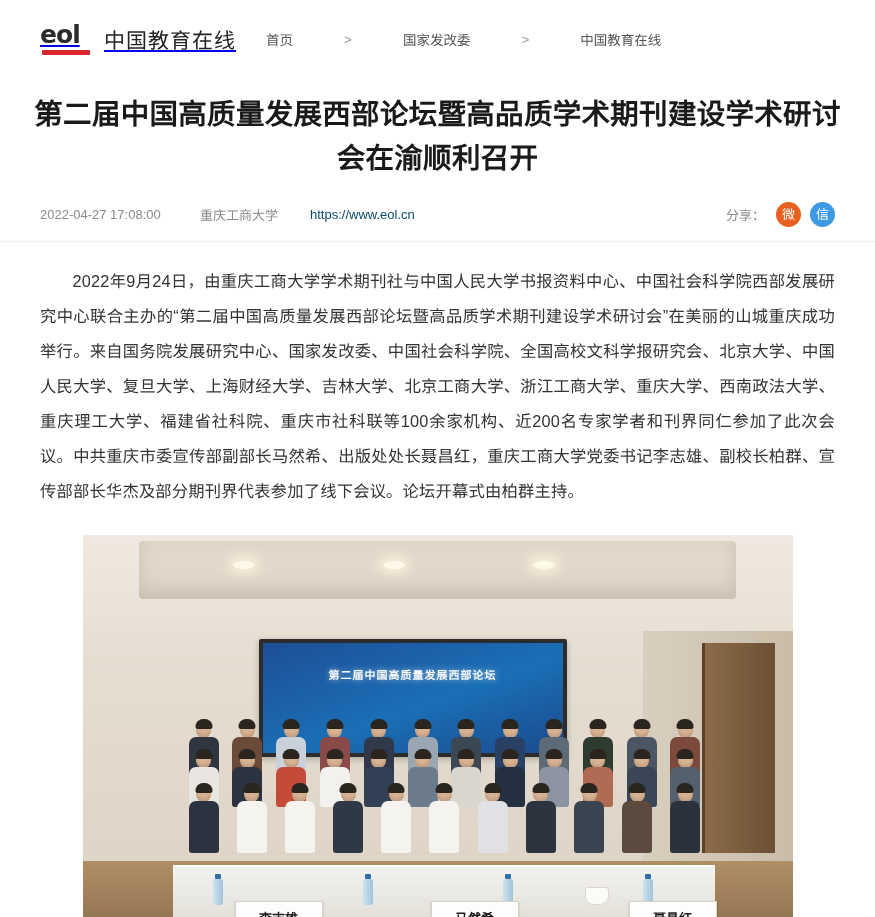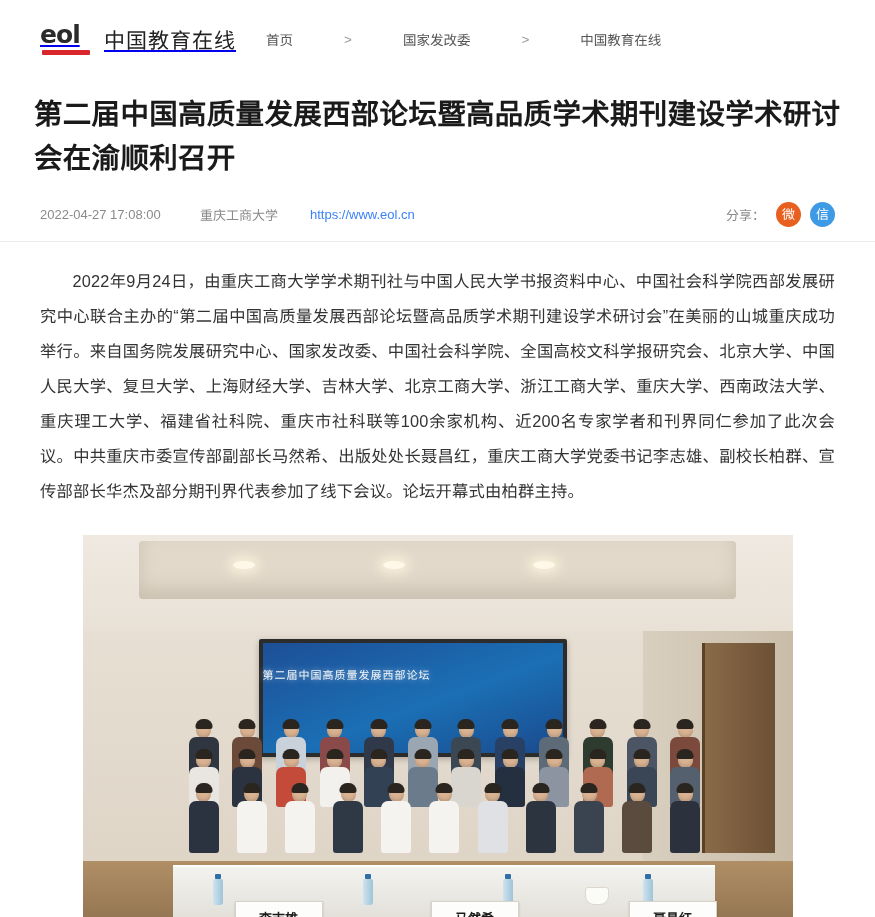--- a/index.html
+++ b/index.html
@@ -81,40 +81,40 @@
   .breadcrumb .sep {
     margin: 0 7px;
     color: #999;
   }
 
   
   .article-title {
     font-size: 28.5px;
     line-height: 44px;
     color: #1a1a1a;
-    text-align: left;
+    text-align: center;
     font-weight: 600;
     padding: 14px 34px 6px 34px;
     margin: 0;
     letter-spacing: 0.3px;
   }
 
   
   .meta-row {
     display: flex;
     align-items: center;
     padding: 16px 40px 14px 40px;
     border-bottom: 1px solid #ececec;
     font-size: 13px;
     color: #8a8a8a;
     box-sizing: border-box;
   }
   .meta-row .meta-date { width: 160px; }
   .meta-row .meta-source { width: 110px; }
-  .meta-row .meta-url { color: #3b82f6; }
+  .meta-row .meta-url { color: #0c4a6e; }
   .share-zone {
     margin-left: auto;
     display: flex;
     align-items: center;
     gap: 9px;
   }
   .share-label { color: #8a8a8a; font-size: 13px; margin-right: 2px; }
   .share-btn {
     width: 25px;
     height: 25px;
@@ -190,25 +190,26 @@
   .ph-screen {
     position: absolute; left: 176px; top: 104px; width: 300px; height: 110px;
     background: linear-gradient(160deg,#1d4f96,#1b6fb5 55%,#1a4a8c);
     border: 4px solid #2c2c2c;
     border-radius: 2px;
     box-shadow: 0 2px 6px rgba(0,0,0,0.25);
   }
   .ph-screen-title {
     position: absolute;
     top: 22px; left: 0; right: 0;
+    text-align: center;
     color: #fff;
     font-size: 11px;
     line-height: 20px;
     letter-spacing: 1px;
-    font-weight: normal;
+    font-weight: bold;
     text-shadow: 0 0 6px rgba(255,255,255,0.6);
     opacity: 0.95;
   }
   .ph-floor {
     position: absolute; left: 0; top: 326px; width: 100%; height: 74px;
     background: linear-gradient(#b08f66,#8d6f4d);
   }
   
   .crowd-row {
     position: absolute;

